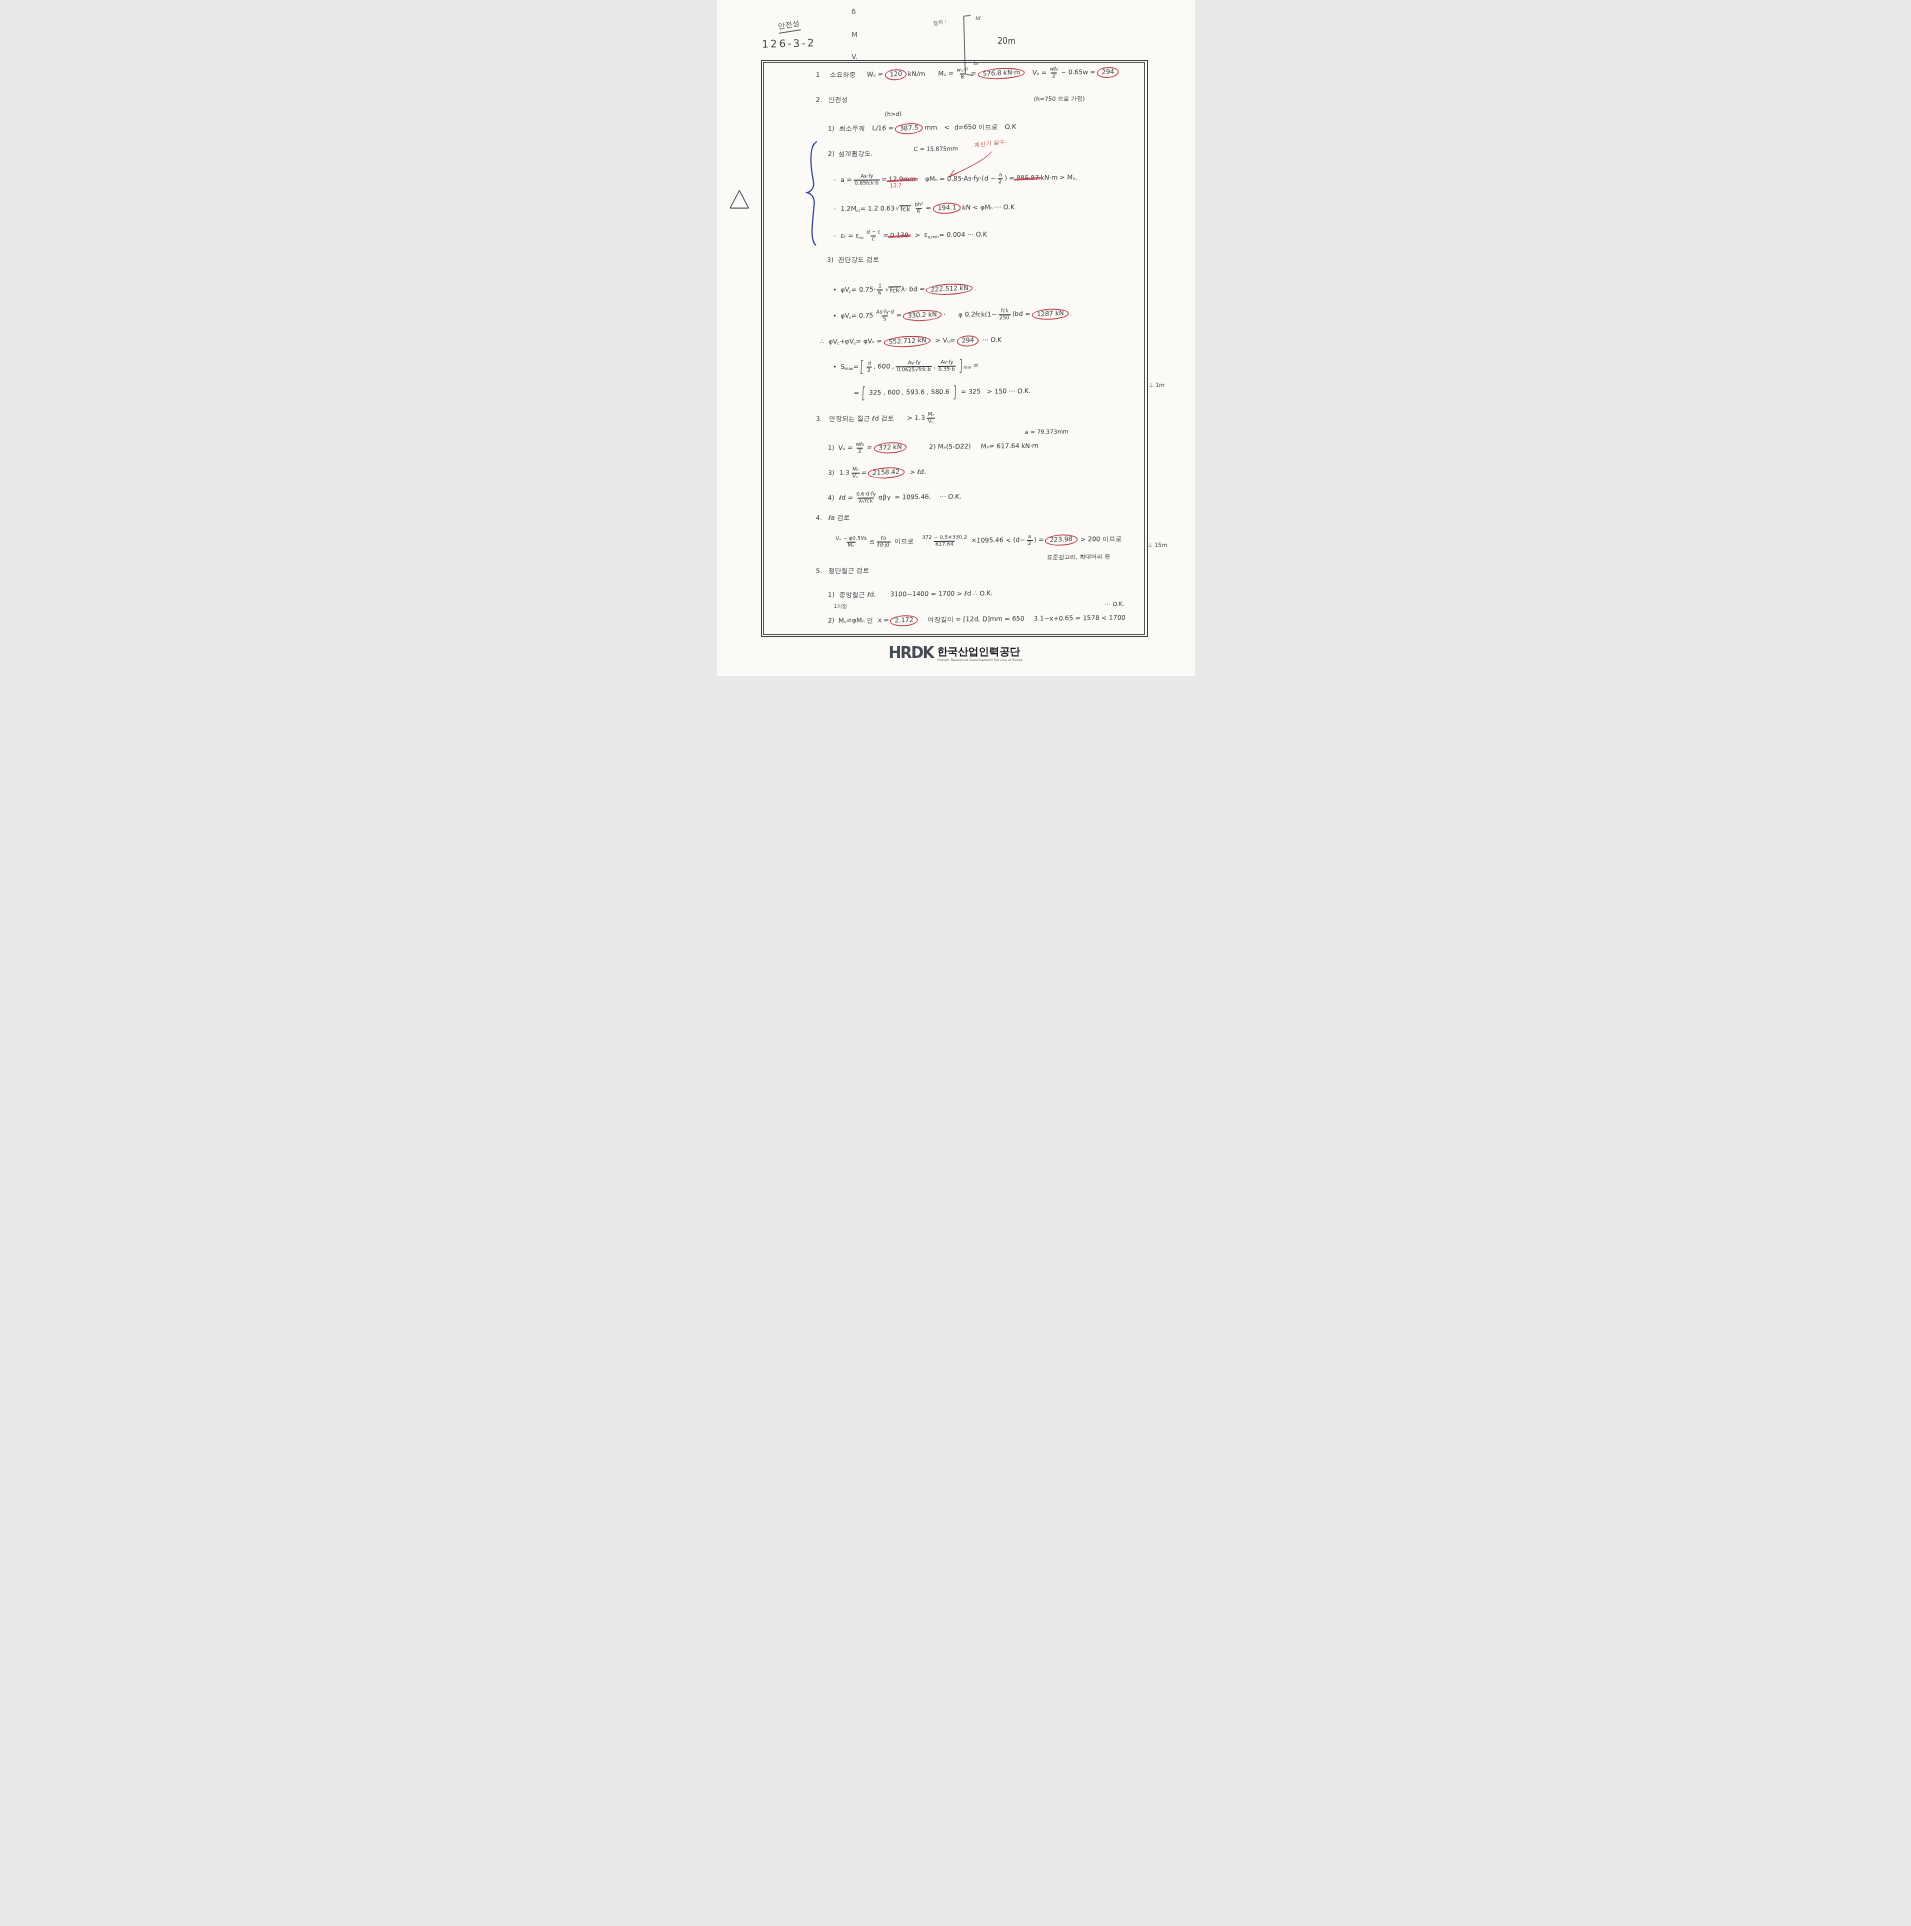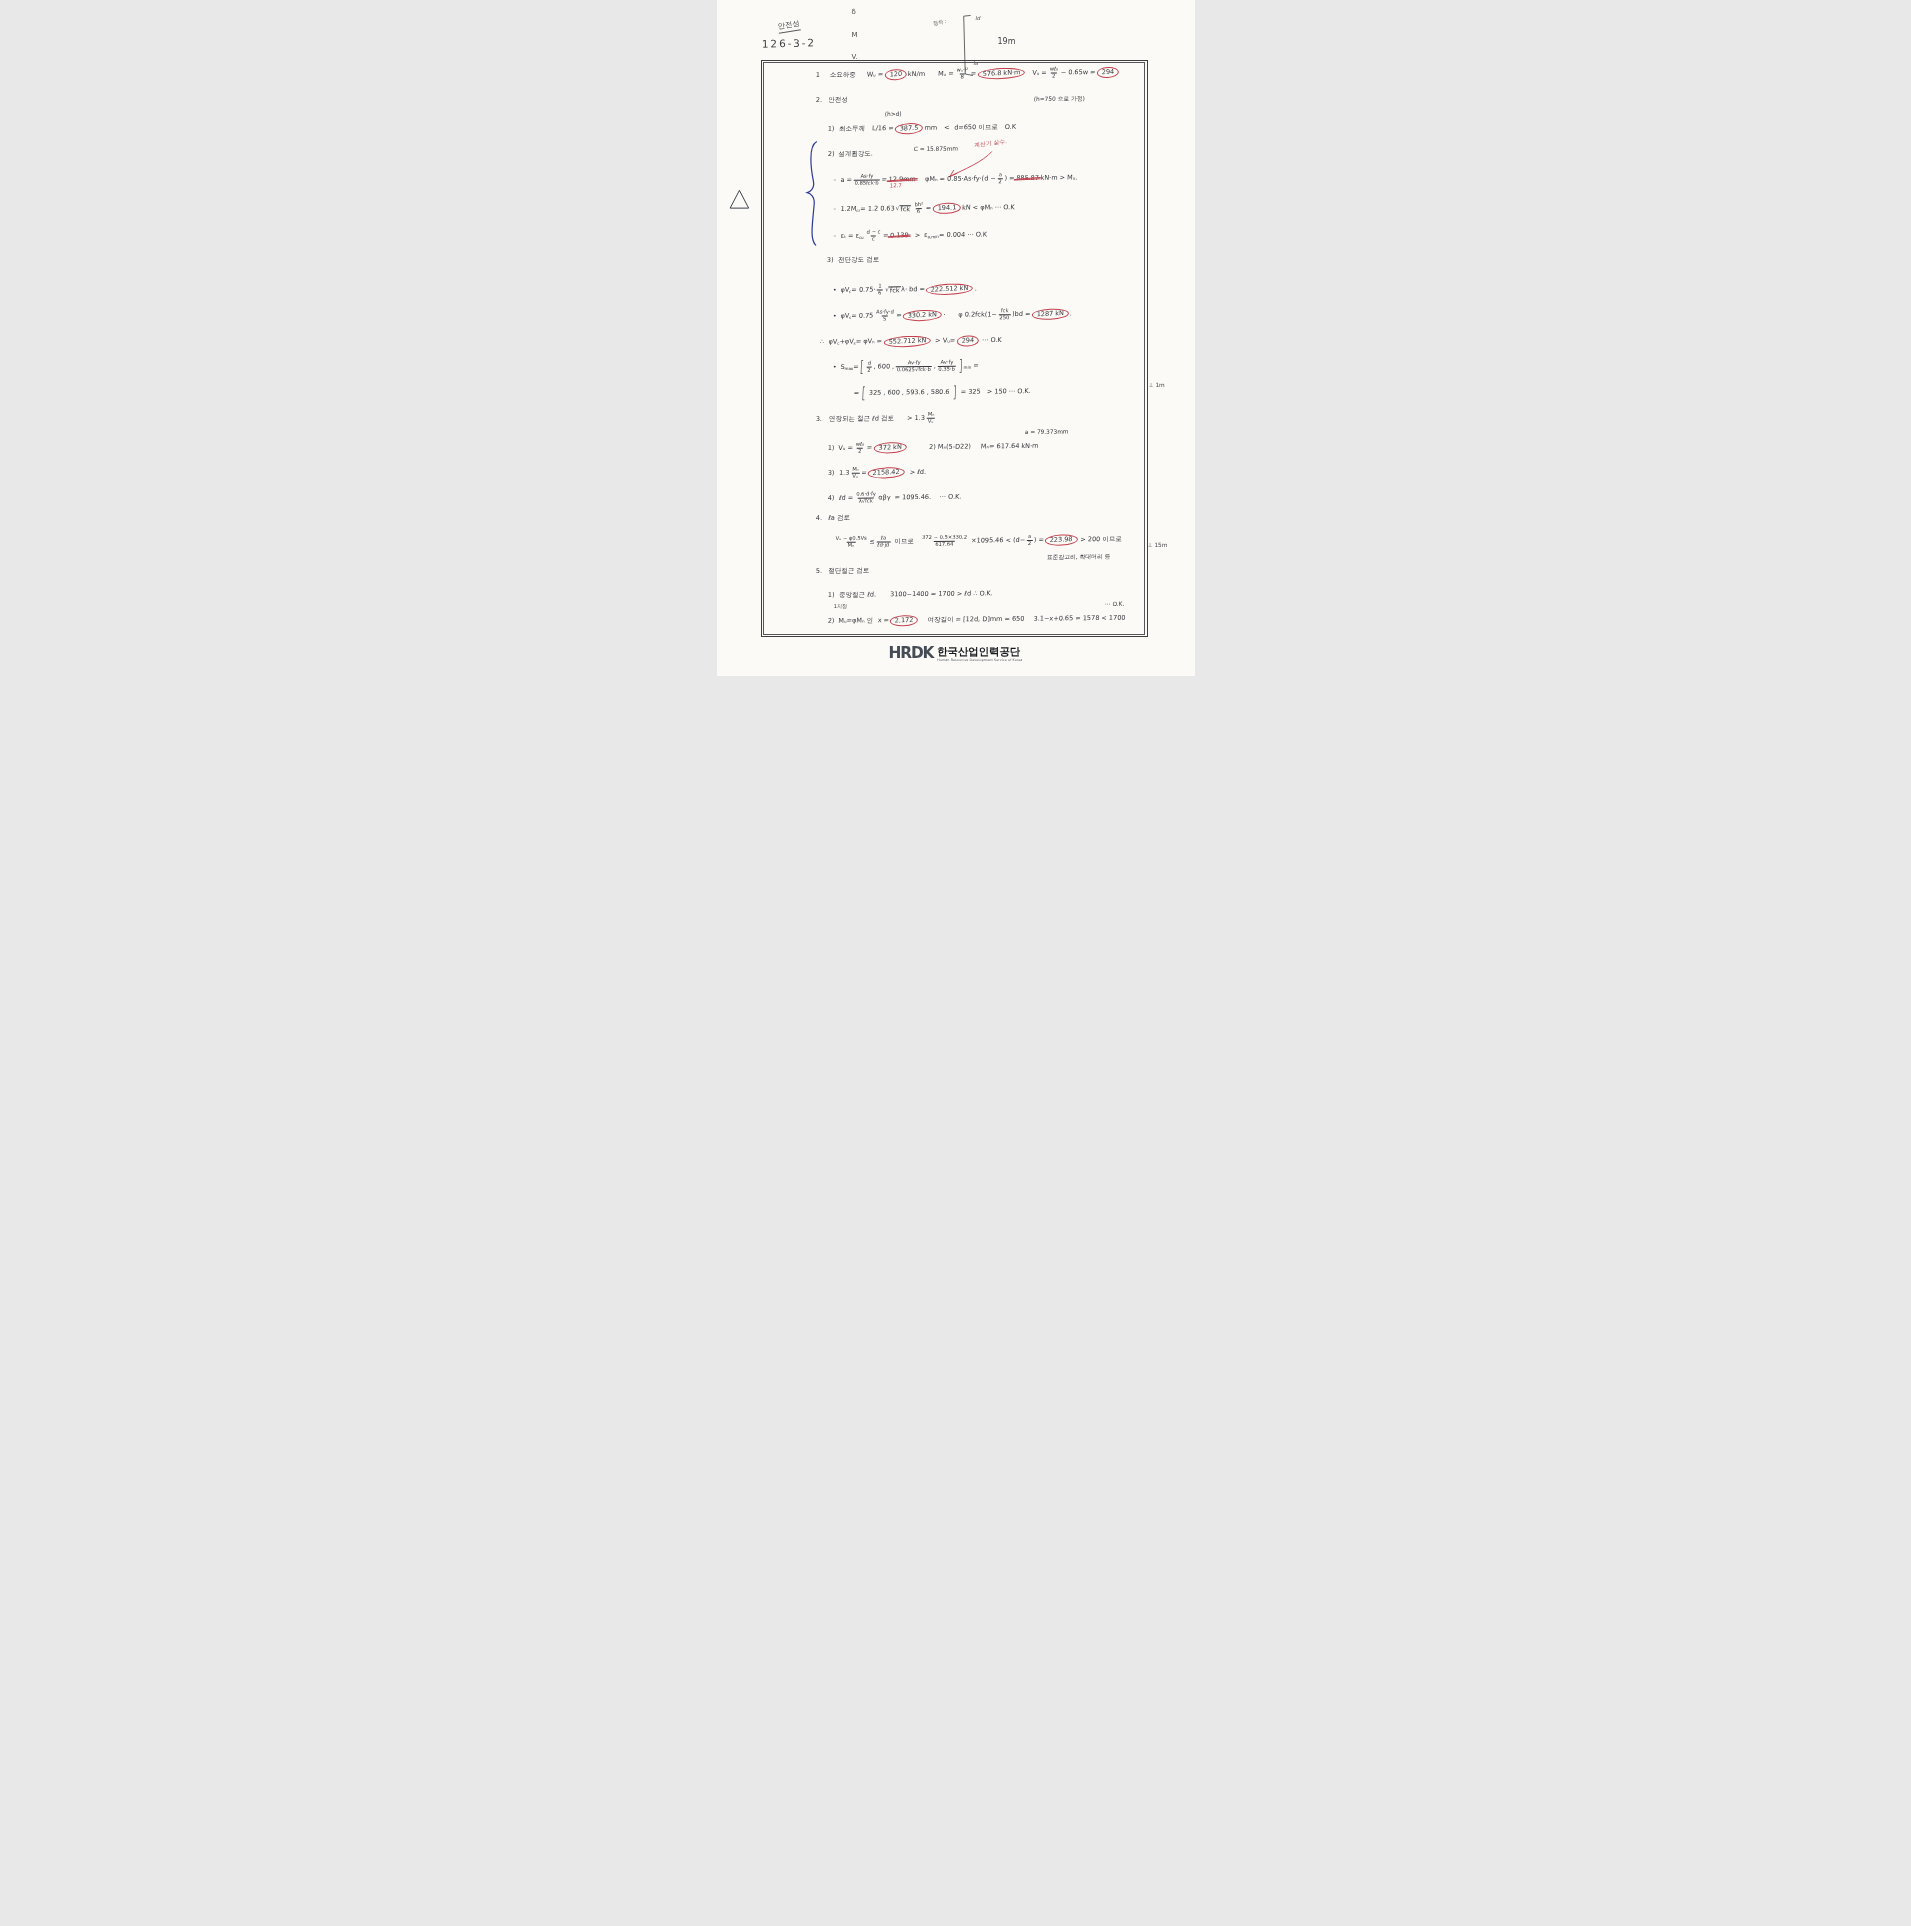--- a/index.html
+++ b/index.html
@@ -67,21 +67,21 @@
 <div id="sheet">
 
   <div class="memo-title">안전성</div>
   <div class="memo-item" style="top:7.7px">δ</div>
   <div class="memo-item" style="top:31px">M</div>
   <div class="memo-item" style="top:53px">V.</div>
   <div class="anchor-label">정착 :</div>
   <div class="anchor-item" style="left:259px;top:14.6px">ld</div>
   <div class="anchor-item" style="left:257px;top:60px">la</div>
   <div class="prob-no">126-3-2</div>
-  <div class="span-label">19m</div>
+  <div class="span-label">20m</div>
 
   <div class="frame"></div>
   <div class="hdots"></div>
   <div class="vline" style="left:66px"></div>
   <div class="vline" style="left:82px"></div>
   <div class="vline" style="left:97px"></div>
 
   <svg class="shape-svg" viewBox="0 0 1240 1754">
     <path d="M658 40 L640 42 L644 192 L664 196" fill="none" stroke="#4a4a4e" stroke-width="2.2"></path>
     <path d="M258 368 C236 380 244 440 250 470 C254 490 240 498 234 500 C242 502 254 510 252 530 C248 580 240 620 256 636" fill="none" stroke="var(--blue)" stroke-width="3.2" stroke-linecap="round"></path>

